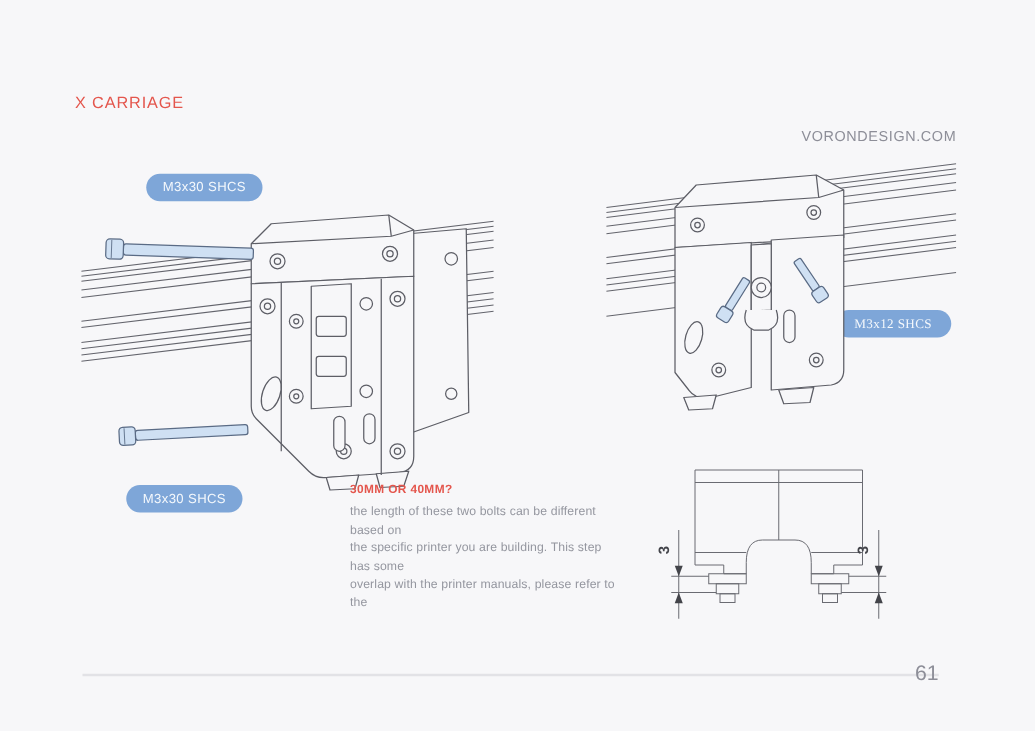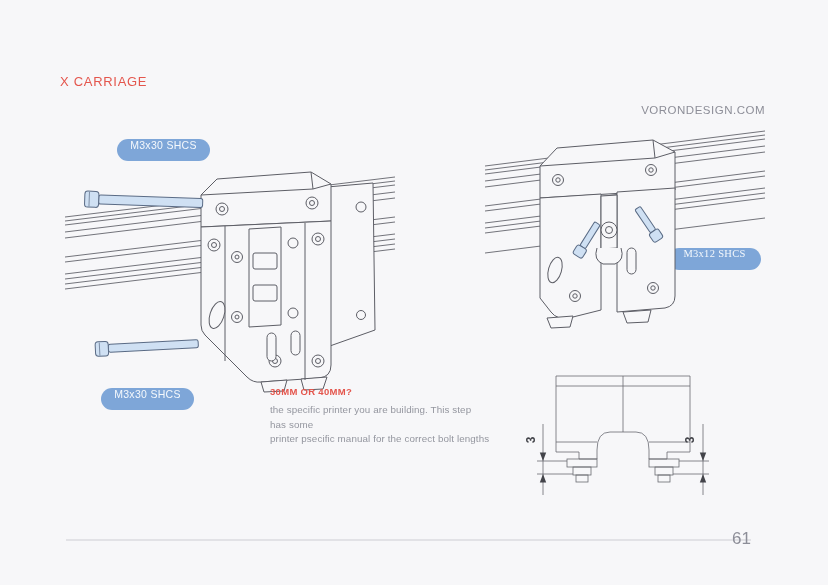--- a/index.html
+++ b/index.html
@@ -22,33 +22,33 @@
     font-size:11.5px;letter-spacing:.5px;
     color:#8d8e98;
     margin-top:30px;
   }
 
   .callout{
     position:absolute;
     width:93px;height:22px;
     background:#7ea6d8;
     border-radius:11px;
-    display:flex;justify-content:center;
+    display:flex;align-items:center;justify-content:center;
     color:#f4f8fc;font-size:10.5px;font-weight:500;letter-spacing:.3px;
   }
   .callout.c1{left:117px;top:139px;}
   .callout.c2{left:101px;top:388px;}
   .callout.c3{left:668px;top:248px;font-family:Liberation Serif, serif;}
 
   .drawing{position:absolute;}
   .drawing.left{left:65px;top:165px;}
   .drawing.right{left:485px;top:118px;}
   .drawing.dim{left:523px;top:362px;}
 
-  .note{position:absolute;left:270px;top:386px;width:220px;}
+  .note{position:absolute;left:280px;top:386px;width:220px;}
   .note-heading{
     font-size:9.5px;font-weight:600;letter-spacing:.3px;
     color:#e4564d;margin:0 0 6px 0;
   }
   .note-line{
     font-size:9.8px;line-height:14.6px;color:#94969f;letter-spacing:.1px;
   }
 
   .footer-line{
     position:absolute;left:66px;top:539px;width:685px;height:2px;
@@ -190,22 +190,23 @@
       </g>
       <g transform="translate(174,122) rotate(-124)">
         <rect x="10.5" y="-3.2" width="28" height="6.5" rx="1.5"></rect>
         <rect x="0" y="-5.5" width="10.5" height="11" rx="2.5"></rect>
       </g>
     </g>
   </svg>
 
   <div class="note">
     <div class="note-heading">30MM OR 40MM?</div>
+    <div class="note-line">the length of these two bolts can be different based on</div>
     <div class="note-line">the specific printer you are building. This step has some</div>
-    <div class="note-line">printer psecific manual for the correct bolt lengths</div>
+    <div class="note-line">overlap with the printer manuals, please refer to the</div>
   </div>
 
   <svg class="drawing dim" width="200" height="135" viewBox="0 0 200 135">
     <g stroke="#6a6b72" stroke-width="0.8" fill="none">
       <path d="M33,14 L167,14 L167,90 L144,90 L144,97 L126,97 L126,88 Q126,70 113,70 L87,70 Q74,70 74,88 L74,97 L56,97 L56,90 L33,90 Z"></path>
       <path d="M33,24 L167,24"></path>
       <path d="M100,14 L100,70"></path>
       <path d="M33,80 L74,80"></path>
       <path d="M126,80 L167,80"></path>
       <rect x="44" y="97" width="30" height="8"></rect>

